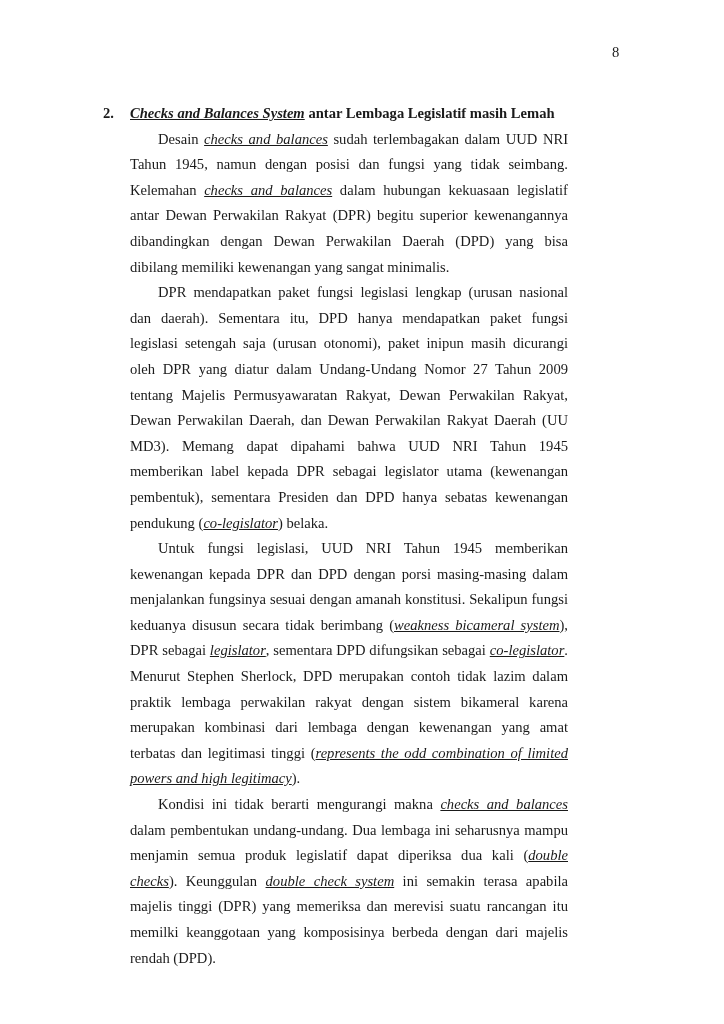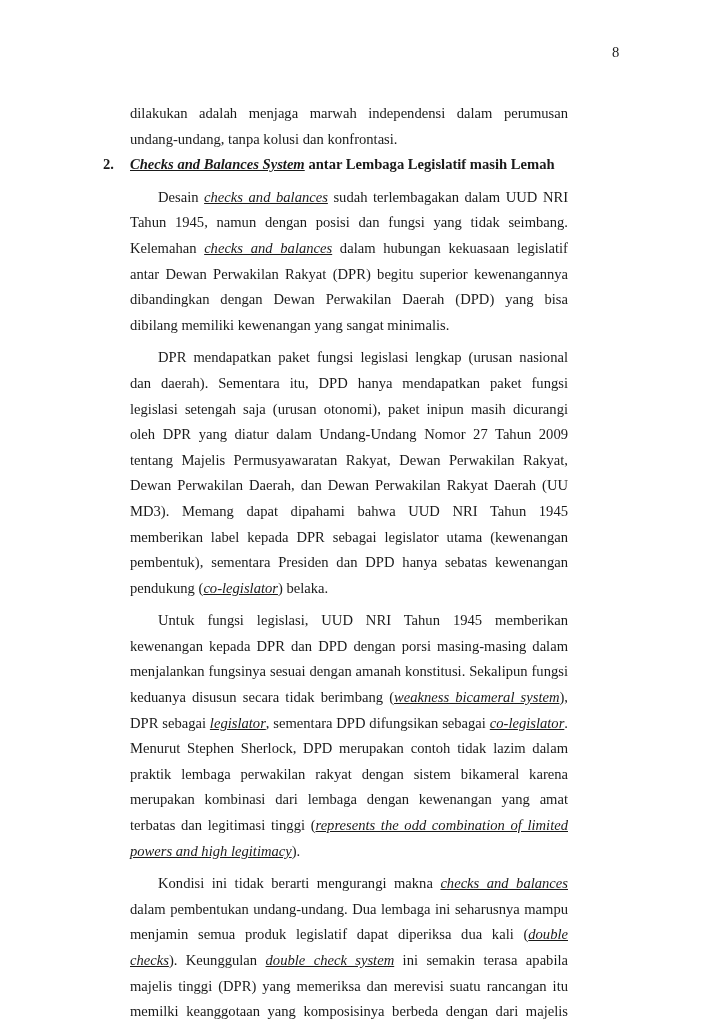--- a/index.html
+++ b/index.html
@@ -12,34 +12,33 @@
   }
   .page-number {
     position: absolute; top: 44px; left: 612px;
     font-size: 14.6px;
   }
   .body {
     position: absolute; left: 130px; top: 101px; width: 438px;
     line-height: 25.6px;
   }
   p { margin: 0; text-align: justify; text-align-last: auto; }
-  .indent { text-indent: 28px; margin-top: 7px; }
+  .indent { text-indent: 28px; }
   .heading { position: relative; font-weight: bold; margin: 0; }
   .heading .num { position: absolute; left: -27px; top: 0; }
   i { font-style: italic; text-decoration: underline; }
   .last { text-align-last: left; }
 </style>
 </head>
 <body>
 
 <div class="page">
   <div class="page-number">8</div>
 
   <div class="body">
-    <p class="last">dilakukan adalah menjaga marwah independensi dalam perumusan undang-undang, tanpa kolusi dan konfrontasi.</p>
 
     <p class="heading">
       <span class="num">2.</span><i>Checks and Balances System</i><span> antar Lembaga Legislatif masih Lemah</span>
     </p>
 
     <p class="indent last"><span>Desain </span><i>checks and balances</i><span> sudah terlembagakan dalam UUD NRI Tahun 1945, namun dengan posisi dan fungsi yang tidak seimbang. Kelemahan </span><i>checks and balances</i><span> dalam hubungan kekuasaan legislatif antar Dewan Perwakilan Rakyat (DPR) begitu superior kewenangannya dibandingkan dengan Dewan Perwakilan Daerah (DPD) yang bisa dibilang memiliki kewenangan yang sangat minimalis.</span></p>
     <p class="indent last"><span>DPR mendapatkan paket fungsi legislasi lengkap (urusan nasional dan daerah). Sementara itu, DPD hanya mendapatkan paket fungsi legislasi setengah saja (urusan otonomi), paket inipun masih dicurangi oleh DPR yang diatur dalam Undang-Undang Nomor 27 Tahun 2009 tentang Majelis Permusyawaratan Rakyat, Dewan Perwakilan Rakyat, Dewan Perwakilan Daerah, dan Dewan Perwakilan Rakyat Daerah (UU MD3). Memang dapat dipahami bahwa UUD NRI Tahun 1945 memberikan label kepada DPR sebagai legislator utama (kewenangan pembentuk), sementara Presiden dan DPD hanya sebatas kewenangan pendukung (</span><i>co-legislator</i><span>) belaka.</span></p>
     <p class="indent last"><span>Untuk fungsi legislasi, UUD NRI Tahun 1945 memberikan kewenangan kepada DPR dan DPD dengan porsi masing-masing dalam menjalankan fungsinya sesuai dengan amanah konstitusi. Sekalipun fungsi keduanya disusun secara tidak berimbang (</span><i>weakness bicameral system</i><span>), DPR sebagai </span><i>legislator</i><span>, sementara DPD difungsikan sebagai </span><i>co-legislator</i><span>. Menurut Stephen Sherlock, DPD merupakan contoh tidak lazim dalam praktik lembaga perwakilan rakyat dengan sistem bikameral karena merupakan kombinasi dari lembaga dengan kewenangan yang amat terbatas dan legitimasi tinggi (</span><i>represents the odd combination of limited powers and high legitimacy</i><span>).</span></p>
     <p class="indent last"><span>Kondisi ini tidak berarti mengurangi makna </span><i>checks and balances</i><span> dalam pembentukan undang-undang. Dua lembaga ini seharusnya mampu menjamin semua produk legislatif dapat diperiksa dua kali (</span><i>double checks</i><span>). Keunggulan </span><i>double check system</i><span> ini semakin terasa apabila majelis tinggi (DPR) yang memeriksa dan merevisi suatu rancangan itu memilki keanggotaan yang komposisinya berbeda dengan dari majelis rendah (DPD).</span></p>
   </div>

